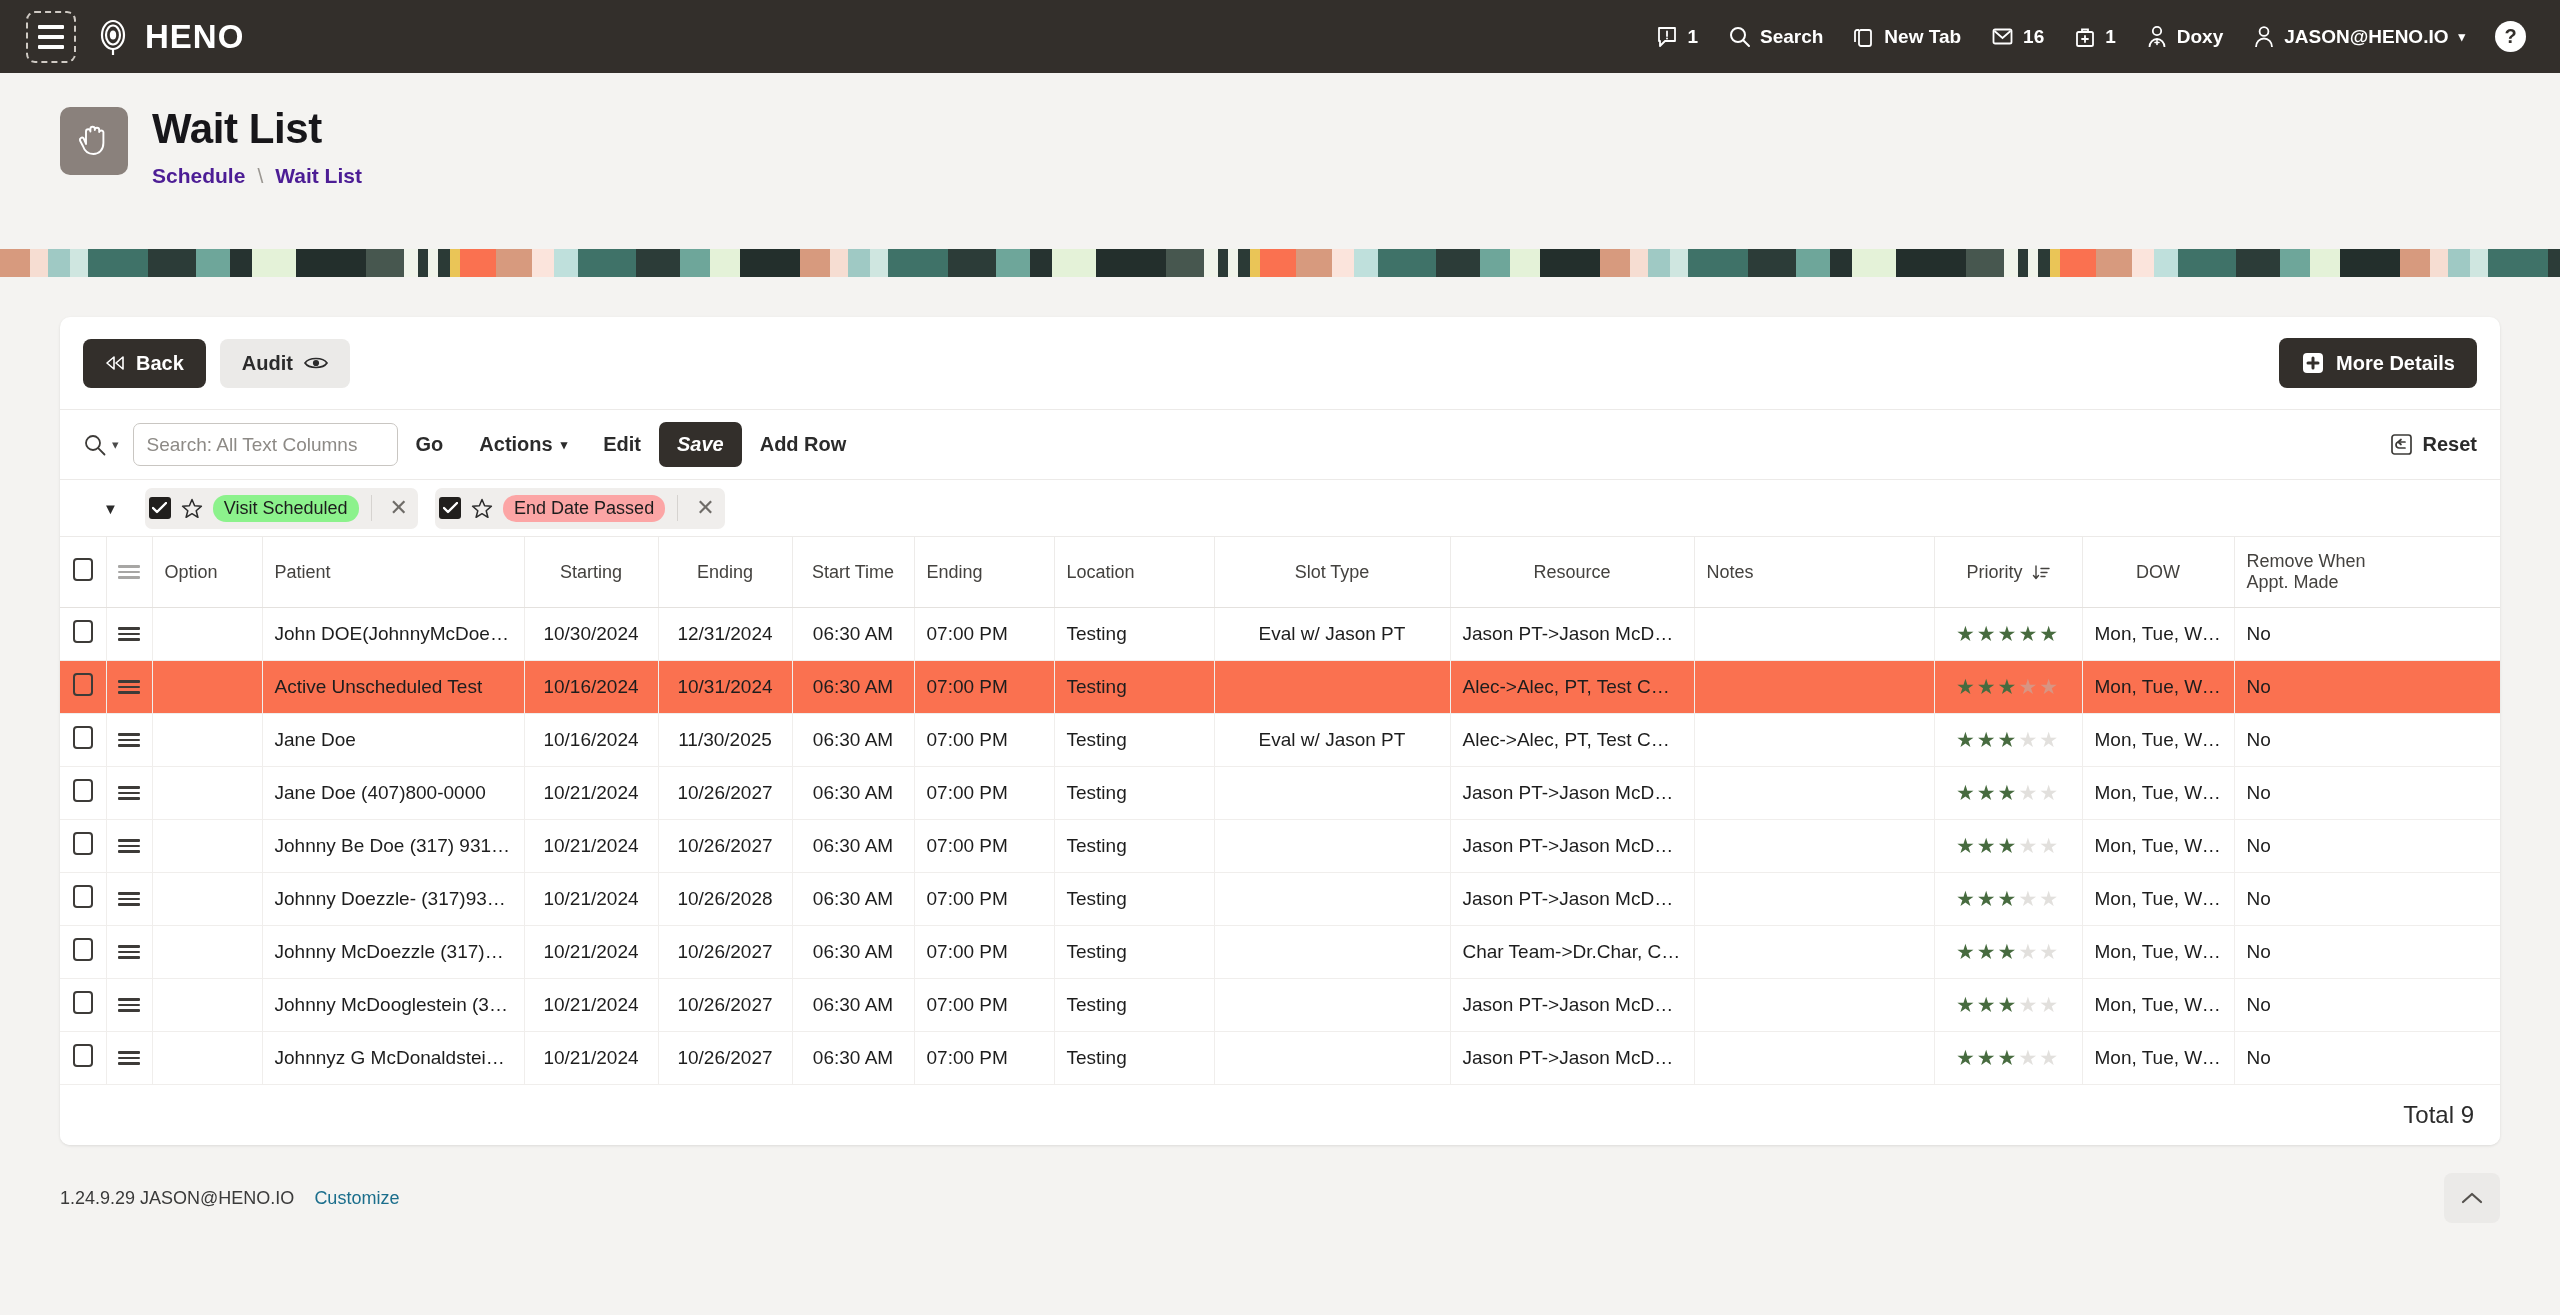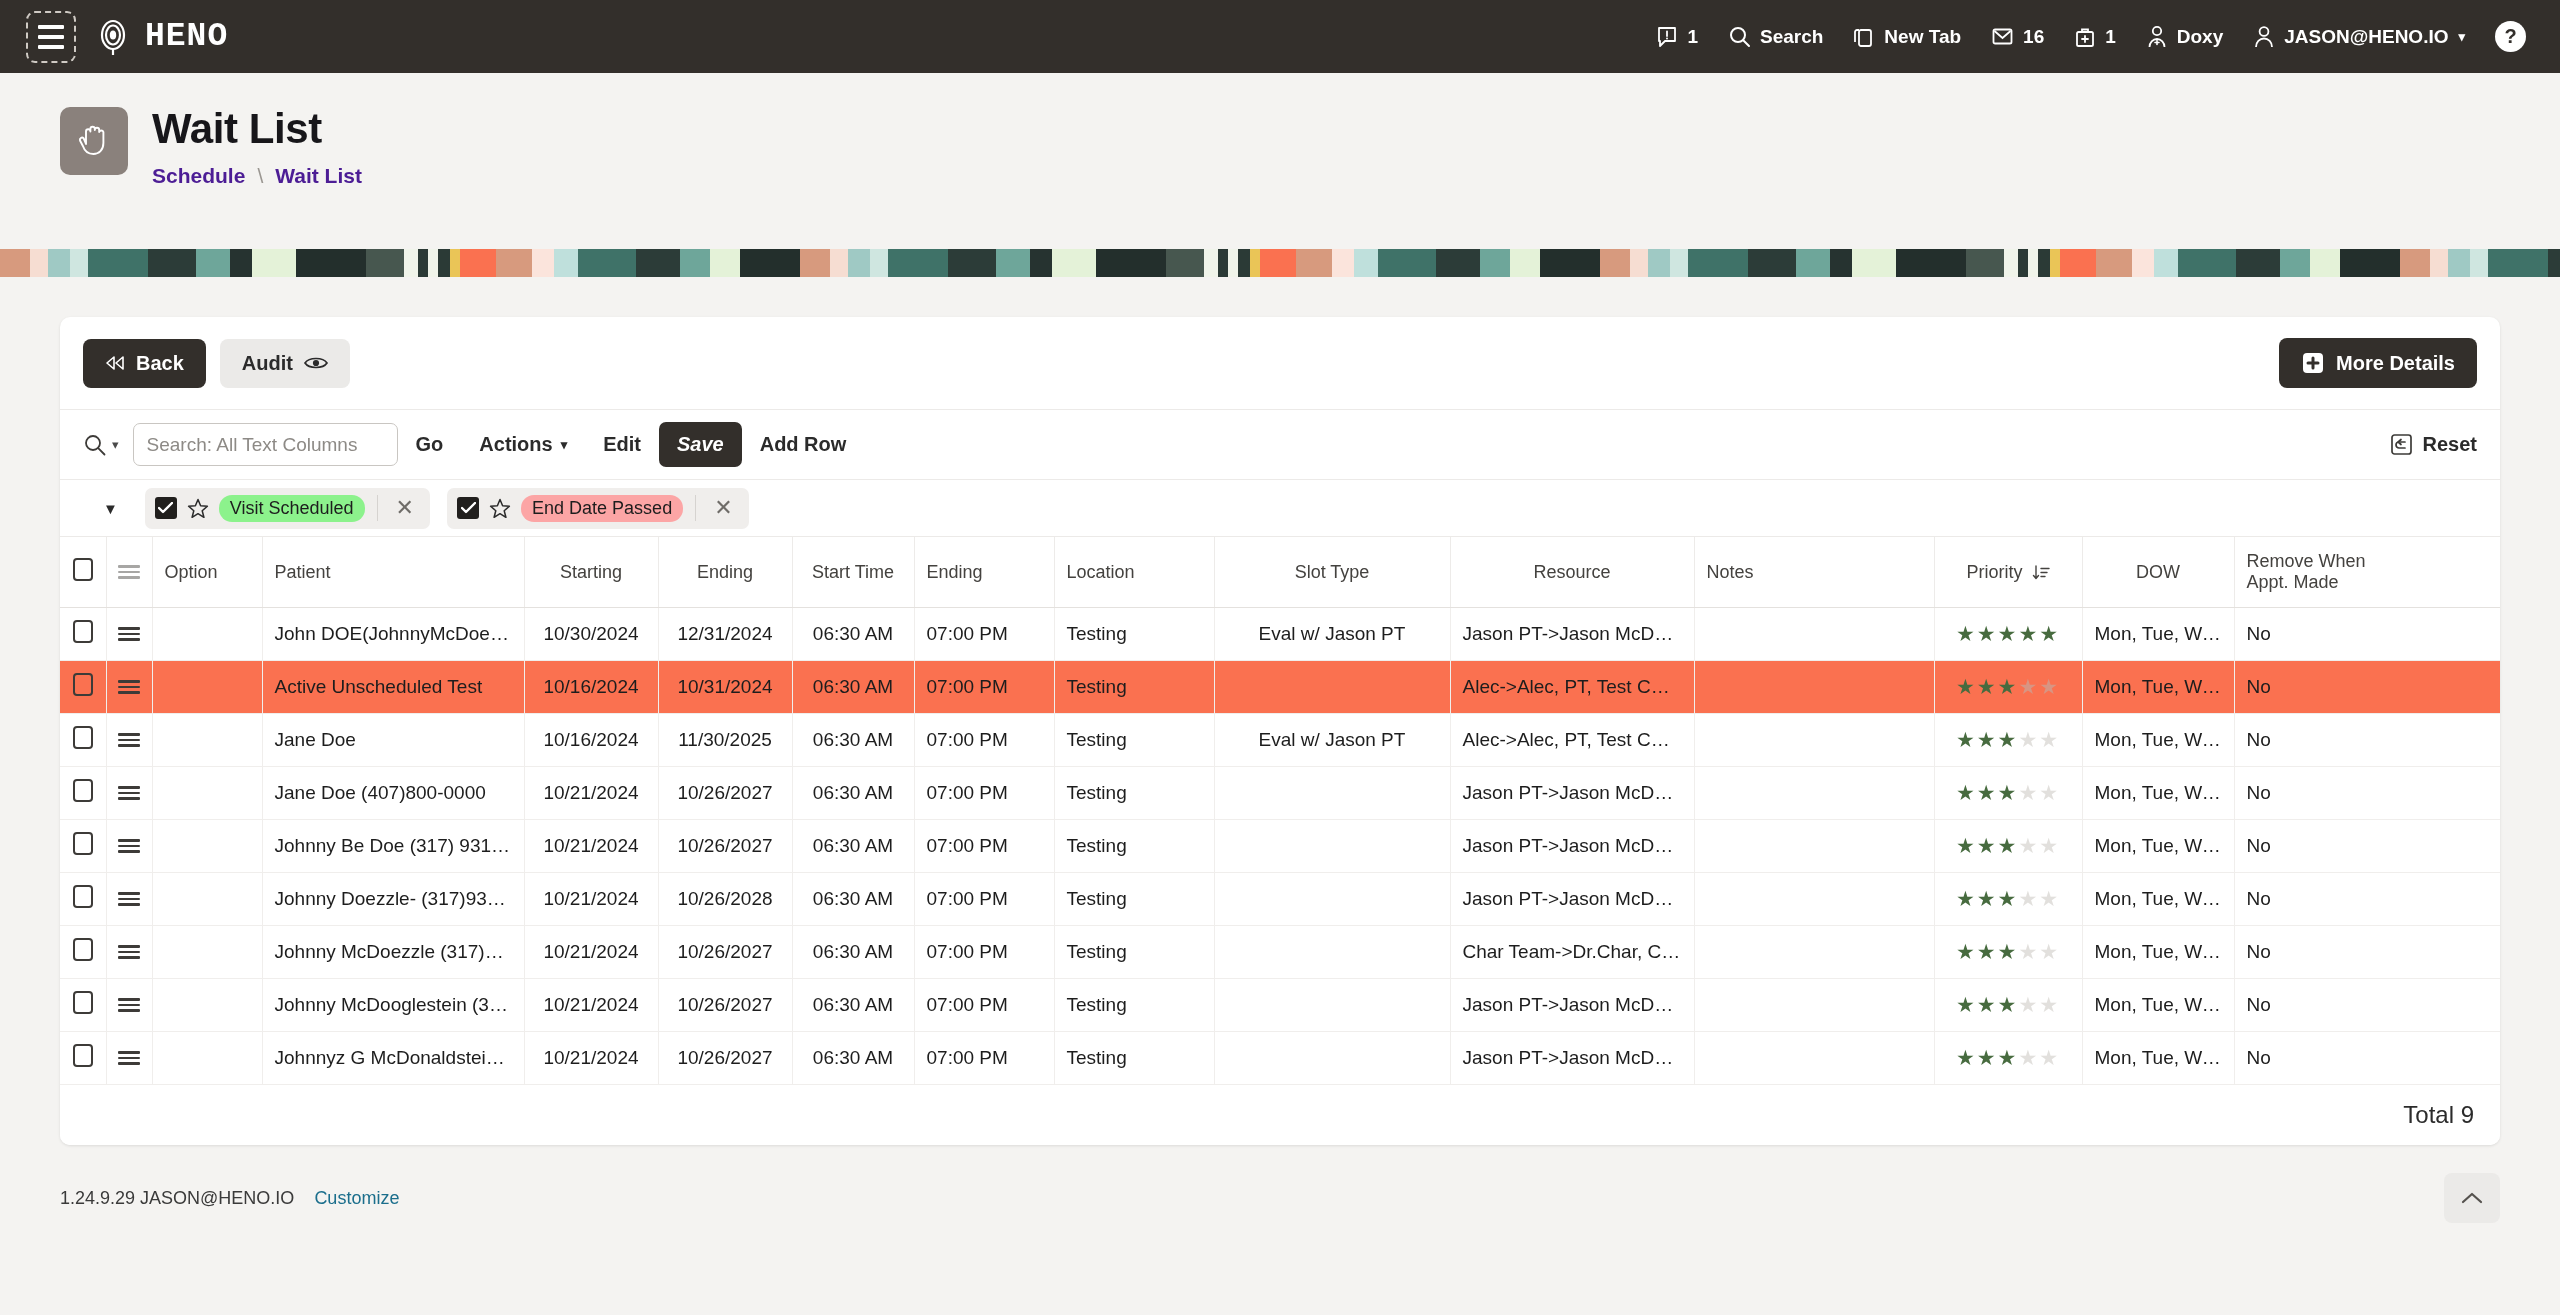--- a/index.html
+++ b/index.html
@@ -15,21 +15,21 @@
     height: 73px; background: #332f2b; display: flex; align-items: center;
     padding: 0 26px; color: #fff; position: relative;
   }
   .hamburger-box {
     width: 50px; height: 52px; border: 2px dashed #cfcac4; border-radius: 9px;
     display: flex; flex-direction: column; align-items: center; justify-content: center;
     gap: 6px; margin-right: 18px; cursor: pointer;
   }
   .hamburger-box i { display: block; width: 26px; height: 4px; background: #fff; border-radius: 1px; }
   .brand { display: flex; align-items: center; gap: 13px; }
-  .brand-name { font-size: 33px; font-weight: 700; letter-spacing: 1px; font-family: Liberation Mono, monospace; }
+  .brand-name { font-size: 33px; font-weight: 700; letter-spacing: 1px; }
   .nav-right { margin-left: auto; display: flex; align-items: center; gap: 30px; padding-right: 8px; }
   .nav-item {
     display: flex; align-items: center; gap: 9px; font-size: 19px;
     font-weight: 600; cursor: pointer; color: #fff; white-space: nowrap;
   }
   .nav-item svg { display: block; }
   .help-circle {
     width: 31px; height: 31px; border-radius: 50%; background: #fff; color: #332f2b;
     display: flex; align-items: center; justify-content: center;
     font-size: 20px; font-weight: 700; cursor: pointer;
@@ -102,21 +102,21 @@
 
   
   .filterbar {
     display: flex; align-items: center; gap: 17px; padding: 11px 23px;
     border-top: 1px solid #eceae8; border-bottom: 1px solid #eceae8;
     background: #fff; height: 58px;
   }
   .fb-toggle { color: #2b2b2b; font-size: 15px; cursor: pointer; padding: 0 10px 0 20px; }
   .chip {
     display: flex; align-items: center; gap: 10px; background: #f0eeec;
-    border-radius: 7px; padding: 7px 10px;
+    border-radius: 7px; padding: 7px 4px;
   }
   .chip .cb {
     width: 22px; height: 22px; background: #211f1d; border-radius: 3px;
     display: flex; align-items: center; justify-content: center; cursor: pointer;
   }
   .chip .cb svg { display: block; }
   .chip .star { cursor: pointer; display: flex; }
   .chip-label {
     font-size: 18px; color: #1d1d1d; border-radius: 13px; padding: 3px 11px; white-space: nowrap;
   }

